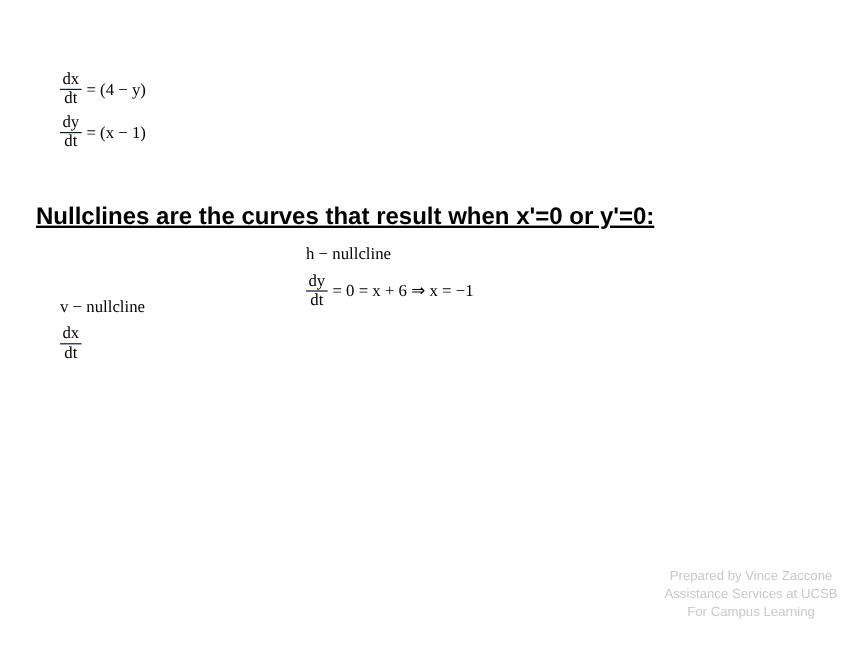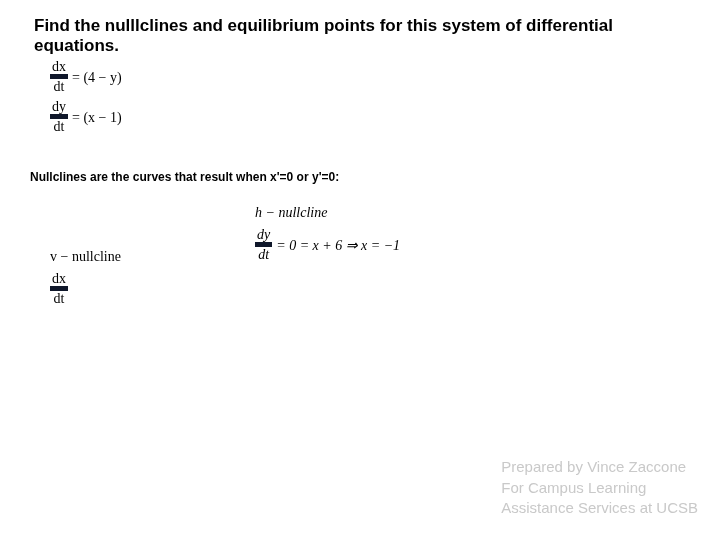--- a/index.html
+++ b/index.html
@@ -31,33 +31,34 @@
     position: absolute;
     font-family: "Times New Roman", Times, serif;
     font-size: 14px;
     line-height: 1.1;
   }
   .eq1 { top: 60px; left: 50px; }
   .subhead {
     position: absolute;
     top: 170px;
     left: 30px;
-    font-size: 12px;
+    font-size: 20px;
     font-weight: bold;
+    text-decoration: underline;
   }
   .eq2 { top: 205px; left: 50px; margin-top: 44px; }
-  .eq3 { top: 205px; left: 255px; font-style: italic; }
+  .eq3 { top: 205px; left: 255px; }
   .frac {
     display: inline-block;
     vertical-align: middle;
     text-align: center;
   }
   .frac .num {
     display: block;
-    border-bottom: 5px solid #0f172a;
+    border-bottom: 1px solid #0f172a;
     padding: 0 2px;
     line-height: 1;
   }
   .frac .den {
     display: block;
     padding: 0 2px;
     line-height: 1.1;
   }
   .row {
     display: flex;
@@ -67,32 +68,31 @@
     white-space: nowrap;
   }
   .label-row {
     margin-bottom: 8px;
     font-family: "Times New Roman", Times, serif;
   }
   .footer {
     position: absolute;
     right: 22px;
     bottom: 22px;
-    text-align: left;
-    font-size: 15px;
+    text-align: center;
+    font-size: 11px;
     color: #c9c9c9;
     line-height: 1.35;
   }
 </style>
 </head>
 <body>
 
 <div class="slide">
 
-  <div class="title">Find the nulllclines and equilibrium points for this system of differential equations.</div>
 
   <div class="eq-block eq1">
     <div class="row">
       <span class="frac">
         <span class="num">dx</span>
         <span class="den">dt</span>
       </span>
       <span>= (4 − y)</span>
     </div>
     <div class="row">
@@ -122,17 +122,17 @@
       <span class="frac">
         <span class="num">dy</span>
         <span class="den">dt</span>
       </span>
       <span>= 0 = x + 6 ⇒ x = −1</span>
     </div>
   </div>
 
   <div class="footer">
     <div>Prepared by Vince Zaccone</div>
+    <div>Assistance Services at UCSB</div>
     <div>For Campus Learning</div>
-    <div>Assistance Services at UCSB</div>
   </div>
 
 </div>
 
 </body></html>

